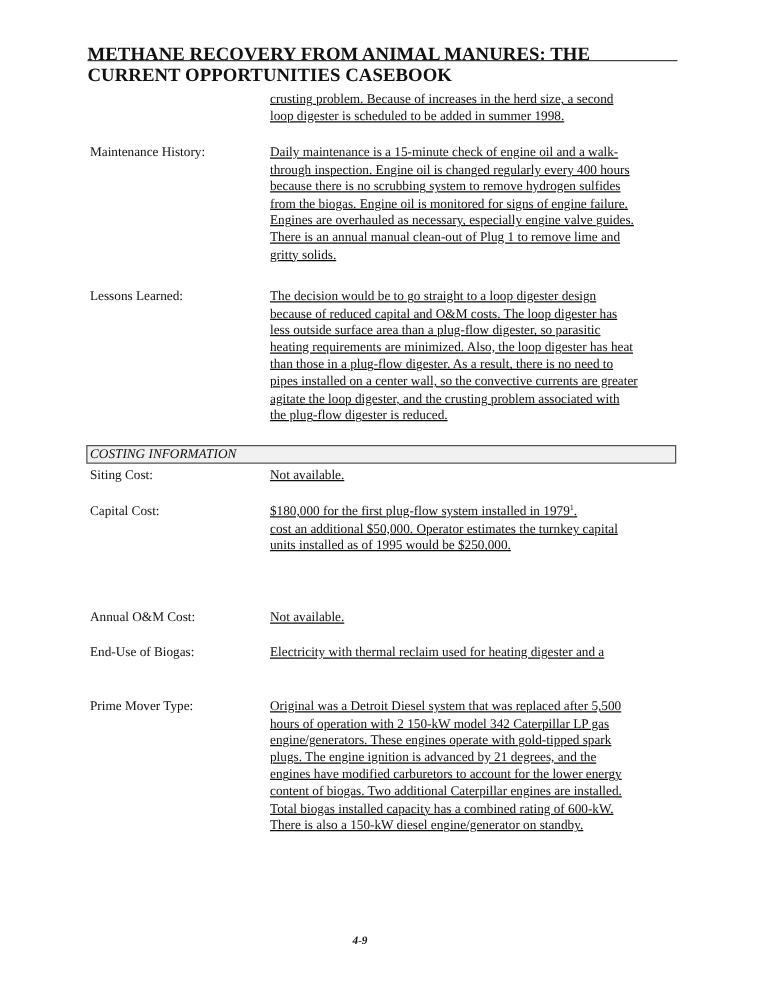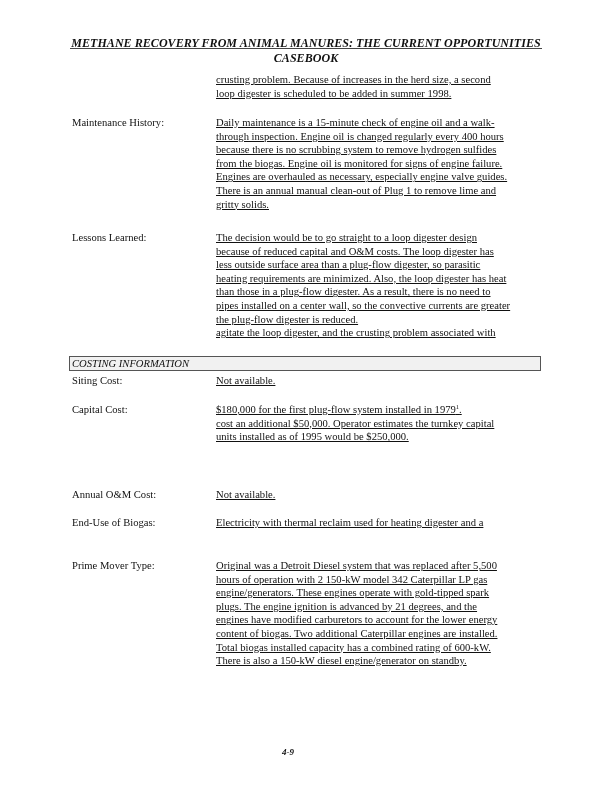--- a/index.html
+++ b/index.html
@@ -1,19 +1,19 @@
 <!DOCTYPE html>
 <html><head>
 <meta charset="utf-8">
 <style>
   html, body { margin: 0; padding: 0; background: #ffffff; }
   body { width: 612px; height: 792px; position: relative; overflow: hidden;
          font-family: "Liberation Serif", "DejaVu Serif", serif; color: #111; }
-  .header { position: absolute; left: 70px; top: 36px; width: 472px; text-align: center;
-            font-size: 12px; font-weight: bold; font-style: italic; letter-spacing: 0.05px; }
+  .header { position: absolute; left: 70px; top: 36px; width: 472px; text-align: left;
+            font-size: 15px; font-weight: bold; letter-spacing: 0.05px; }
   .header-rule { position: absolute; left: 70px; top: 48px; width: 472px; height: 0;
                  border-top: 1px solid #444; }
   .row { position: absolute; left: 72px; width: 472px; font-size: 10.6px; line-height: 13.6px; }
   .lbl { position: absolute; left: 0; top: 0; width: 140px; }
   .val { position: absolute; left: 144px; top: 0; width: 330px; }
   .val p { margin: 0; white-space: nowrap; text-decoration: underline; }
   .section { position: absolute; left: 69px; top: 356px; width: 472px; height: 15px;
              border: 1px solid #555; background: #f1f1f1; box-sizing: border-box;
              font-style: italic; font-size: 10.6px; line-height: 14px; padding-left: 2px; }
   .footer { position: absolute; left: 0; width: 576px; top: 747px; text-align: center;
@@ -48,22 +48,22 @@
 
 <div class="row" style="top:231px;">
   <div class="lbl">Lessons Learned:</div>
   <div class="val">
     <p>The decision would be to go straight to a loop digester design</p>
     <p>because of reduced capital and O&amp;M costs. The loop digester has</p>
     <p>less outside surface area than a plug-flow digester, so parasitic</p>
     <p>heating requirements are minimized. Also, the loop digester has heat</p>
     <p>than those in a plug-flow digester. As a result, there is no need to</p>
     <p>pipes installed on a center wall, so the convective currents are greater</p>
+    <p>agitate the loop digester, and the crusting problem associated with</p>
     <p>the plug-flow digester is reduced.</p>
-    <p>agitate the loop digester, and the crusting problem associated with</p>
   </div>
 </div>
 
 <div class="section">COSTING INFORMATION</div>
 
 <div class="row" style="top:374px;">
   <div class="lbl">Siting Cost:</div>
   <div class="val">
     <p>Not available.</p>
   </div>

